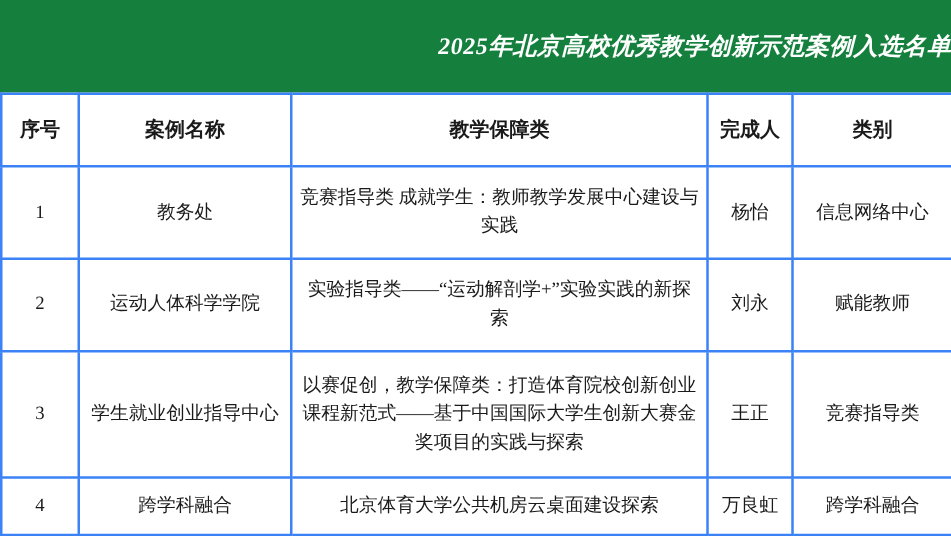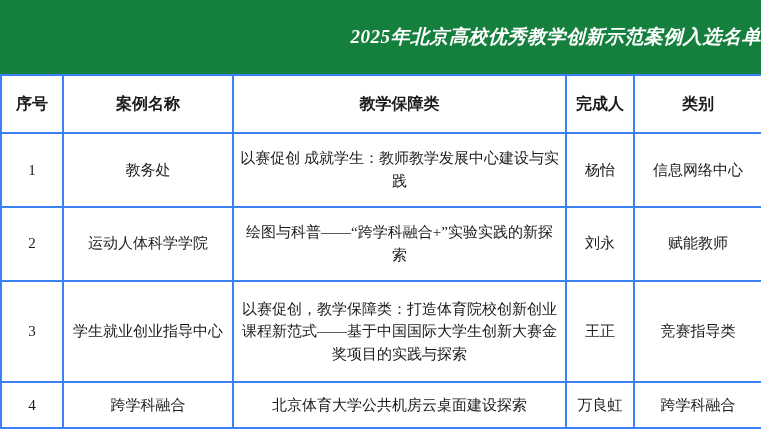--- a/index.html
+++ b/index.html
@@ -100,28 +100,28 @@
         <th>案例名称</th>
         <th>教学保障类</th>
         <th>完成人</th>
         <th>类别</th>
       </tr>
     </thead>
     <tbody>
       <tr>
         <td class="cell-idx">1</td>
         <td class="cell-unit">教务处</td>
-        <td class="cell-case">以赛促创  成就学生：教师教学发展中心建设与实践</td>
+        <td class="cell-case">竞赛指导类  成就学生：教师教学发展中心建设与实践</td>
         <td class="cell-author">杨怡</td>
         <td class="cell-category">信息网络中心</td>
       </tr>
       <tr>
         <td class="cell-idx">2</td>
         <td class="cell-unit">运动人体科学学院</td>
-        <td class="cell-case">绘图与科普——“跨学科融合+”实验实践的新探索</td>
+        <td class="cell-case">实验指导类——“运动解剖学+”实验实践的新探索</td>
         <td class="cell-author">刘永</td>
         <td class="cell-category">赋能教师</td>
       </tr>
       <tr>
         <td class="cell-idx">3</td>
         <td class="cell-unit">学生就业创业指导中心</td>
         <td class="cell-case">以赛促创，教学保障类：打造体育院校创新创业课程新范式——基于中国国际大学生创新大赛金奖项目的实践与探索</td>
         <td class="cell-author">王正</td>
         <td class="cell-category">竞赛指导类</td>
       </tr>

